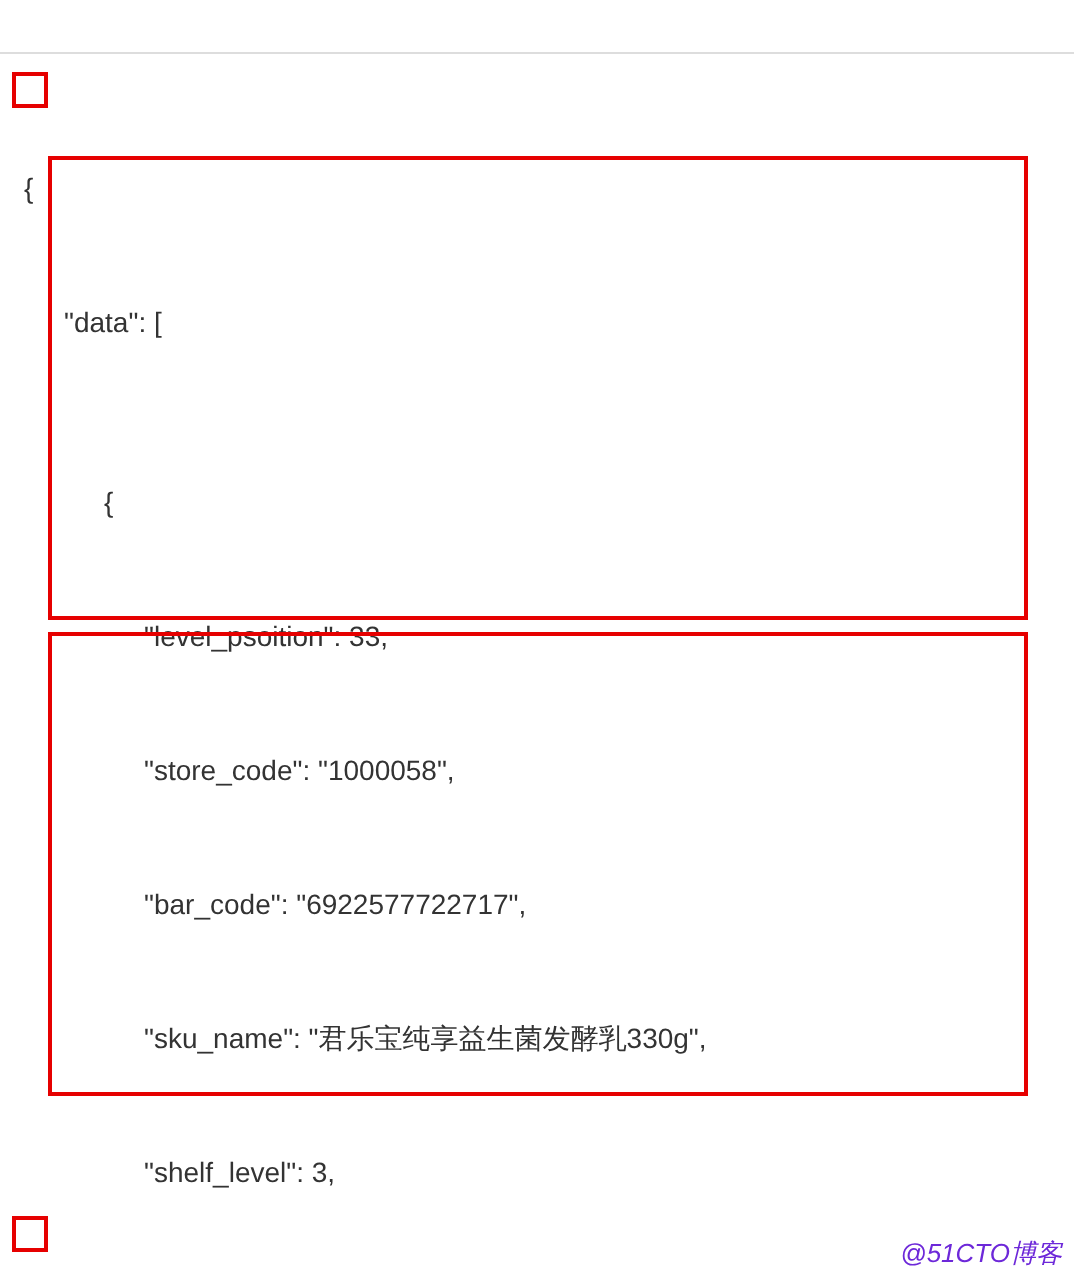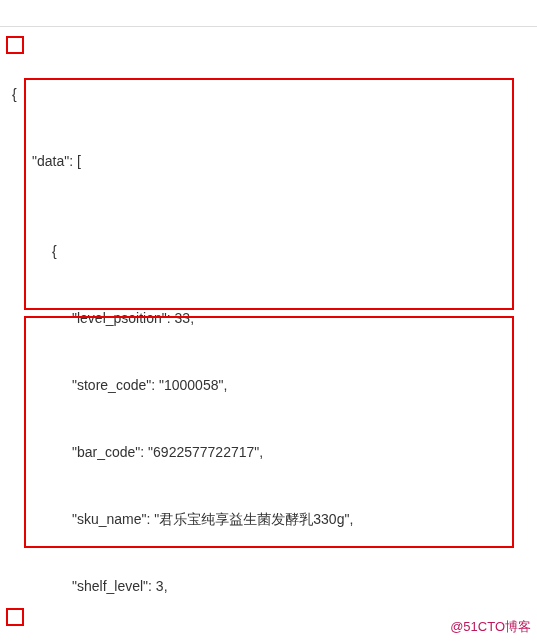--- a/index.html
+++ b/index.html
@@ -70,22 +70,23 @@
       display: block;
     }
     .indent-0 { padding-left: 0; }
     .indent-1 { padding-left: 20px; }
     .indent-2 { padding-left: 40px; }
     .indent-3 { padding-left: 60px; }
     .watermark {
       position: absolute;
       bottom: 6px;
       right: 6px;
-      color: #be185d;
+      color: #6d28d9;
       font-size: 13px;
+      font-style: italic;
     }
     .separator-line {
       position: absolute;
       top: 26px;
       left: 0;
       right: 0;
       border-top: 1px solid #ddd;
     }
   </style>
 </head>

